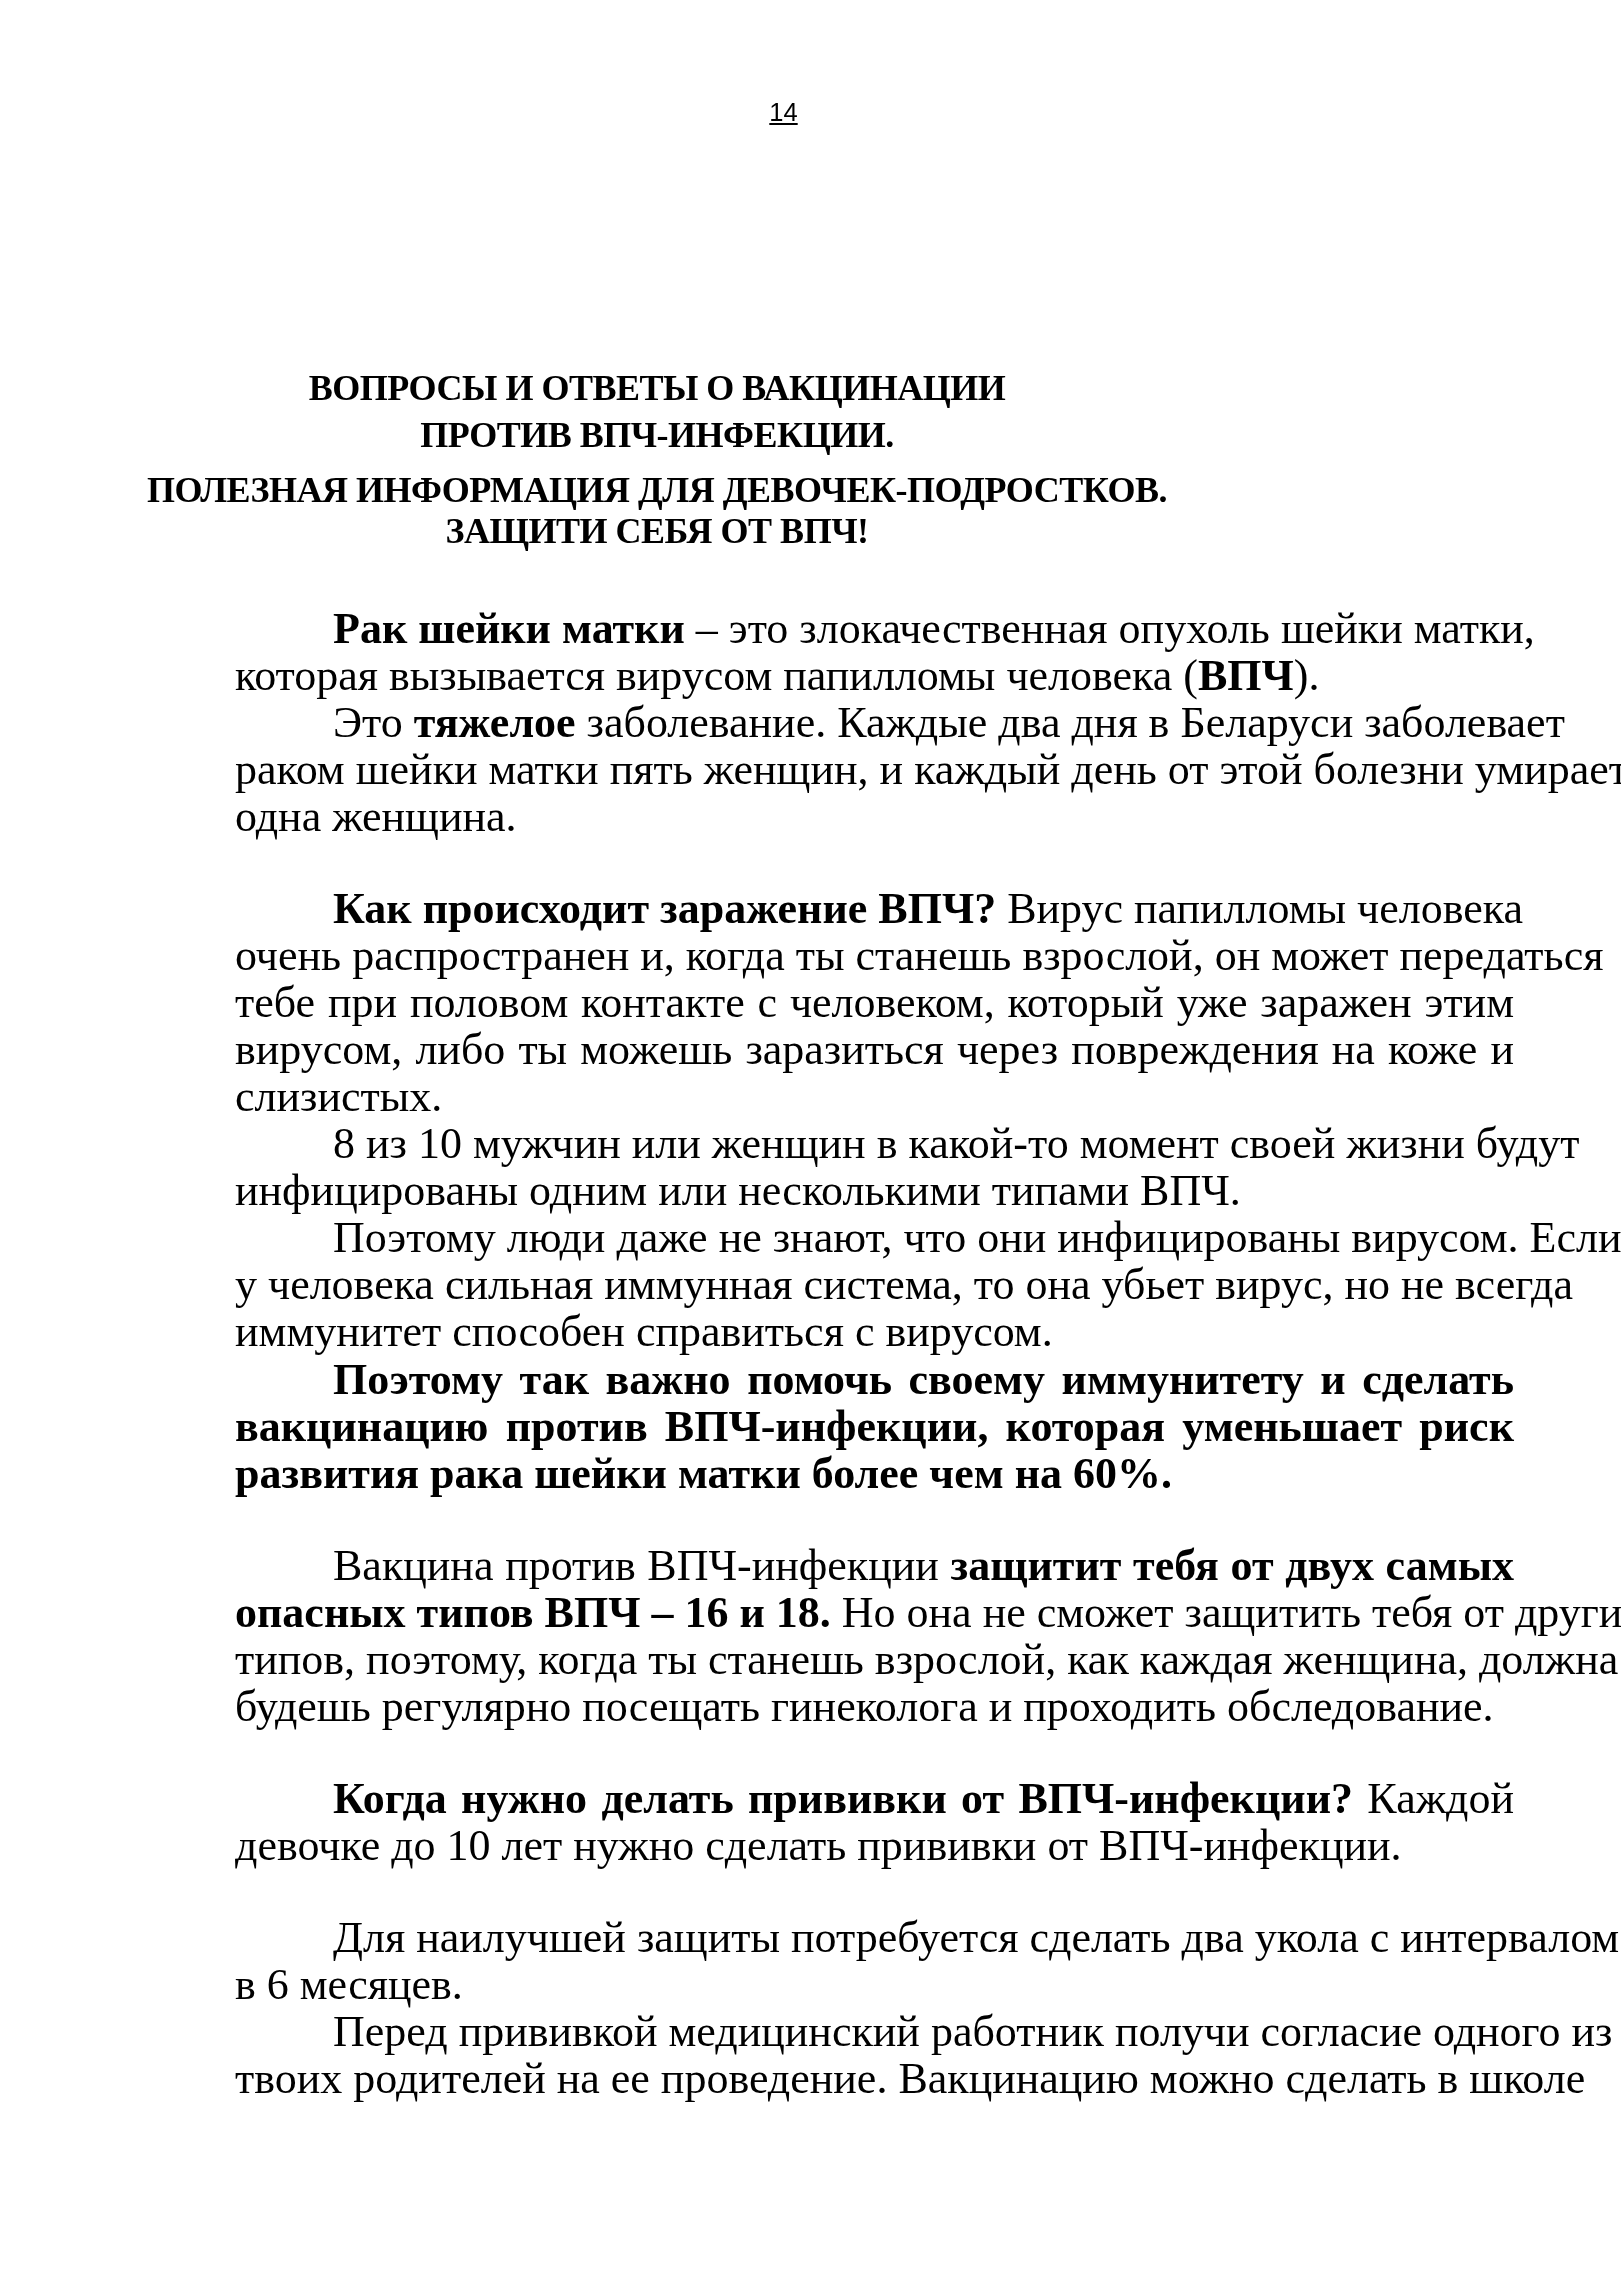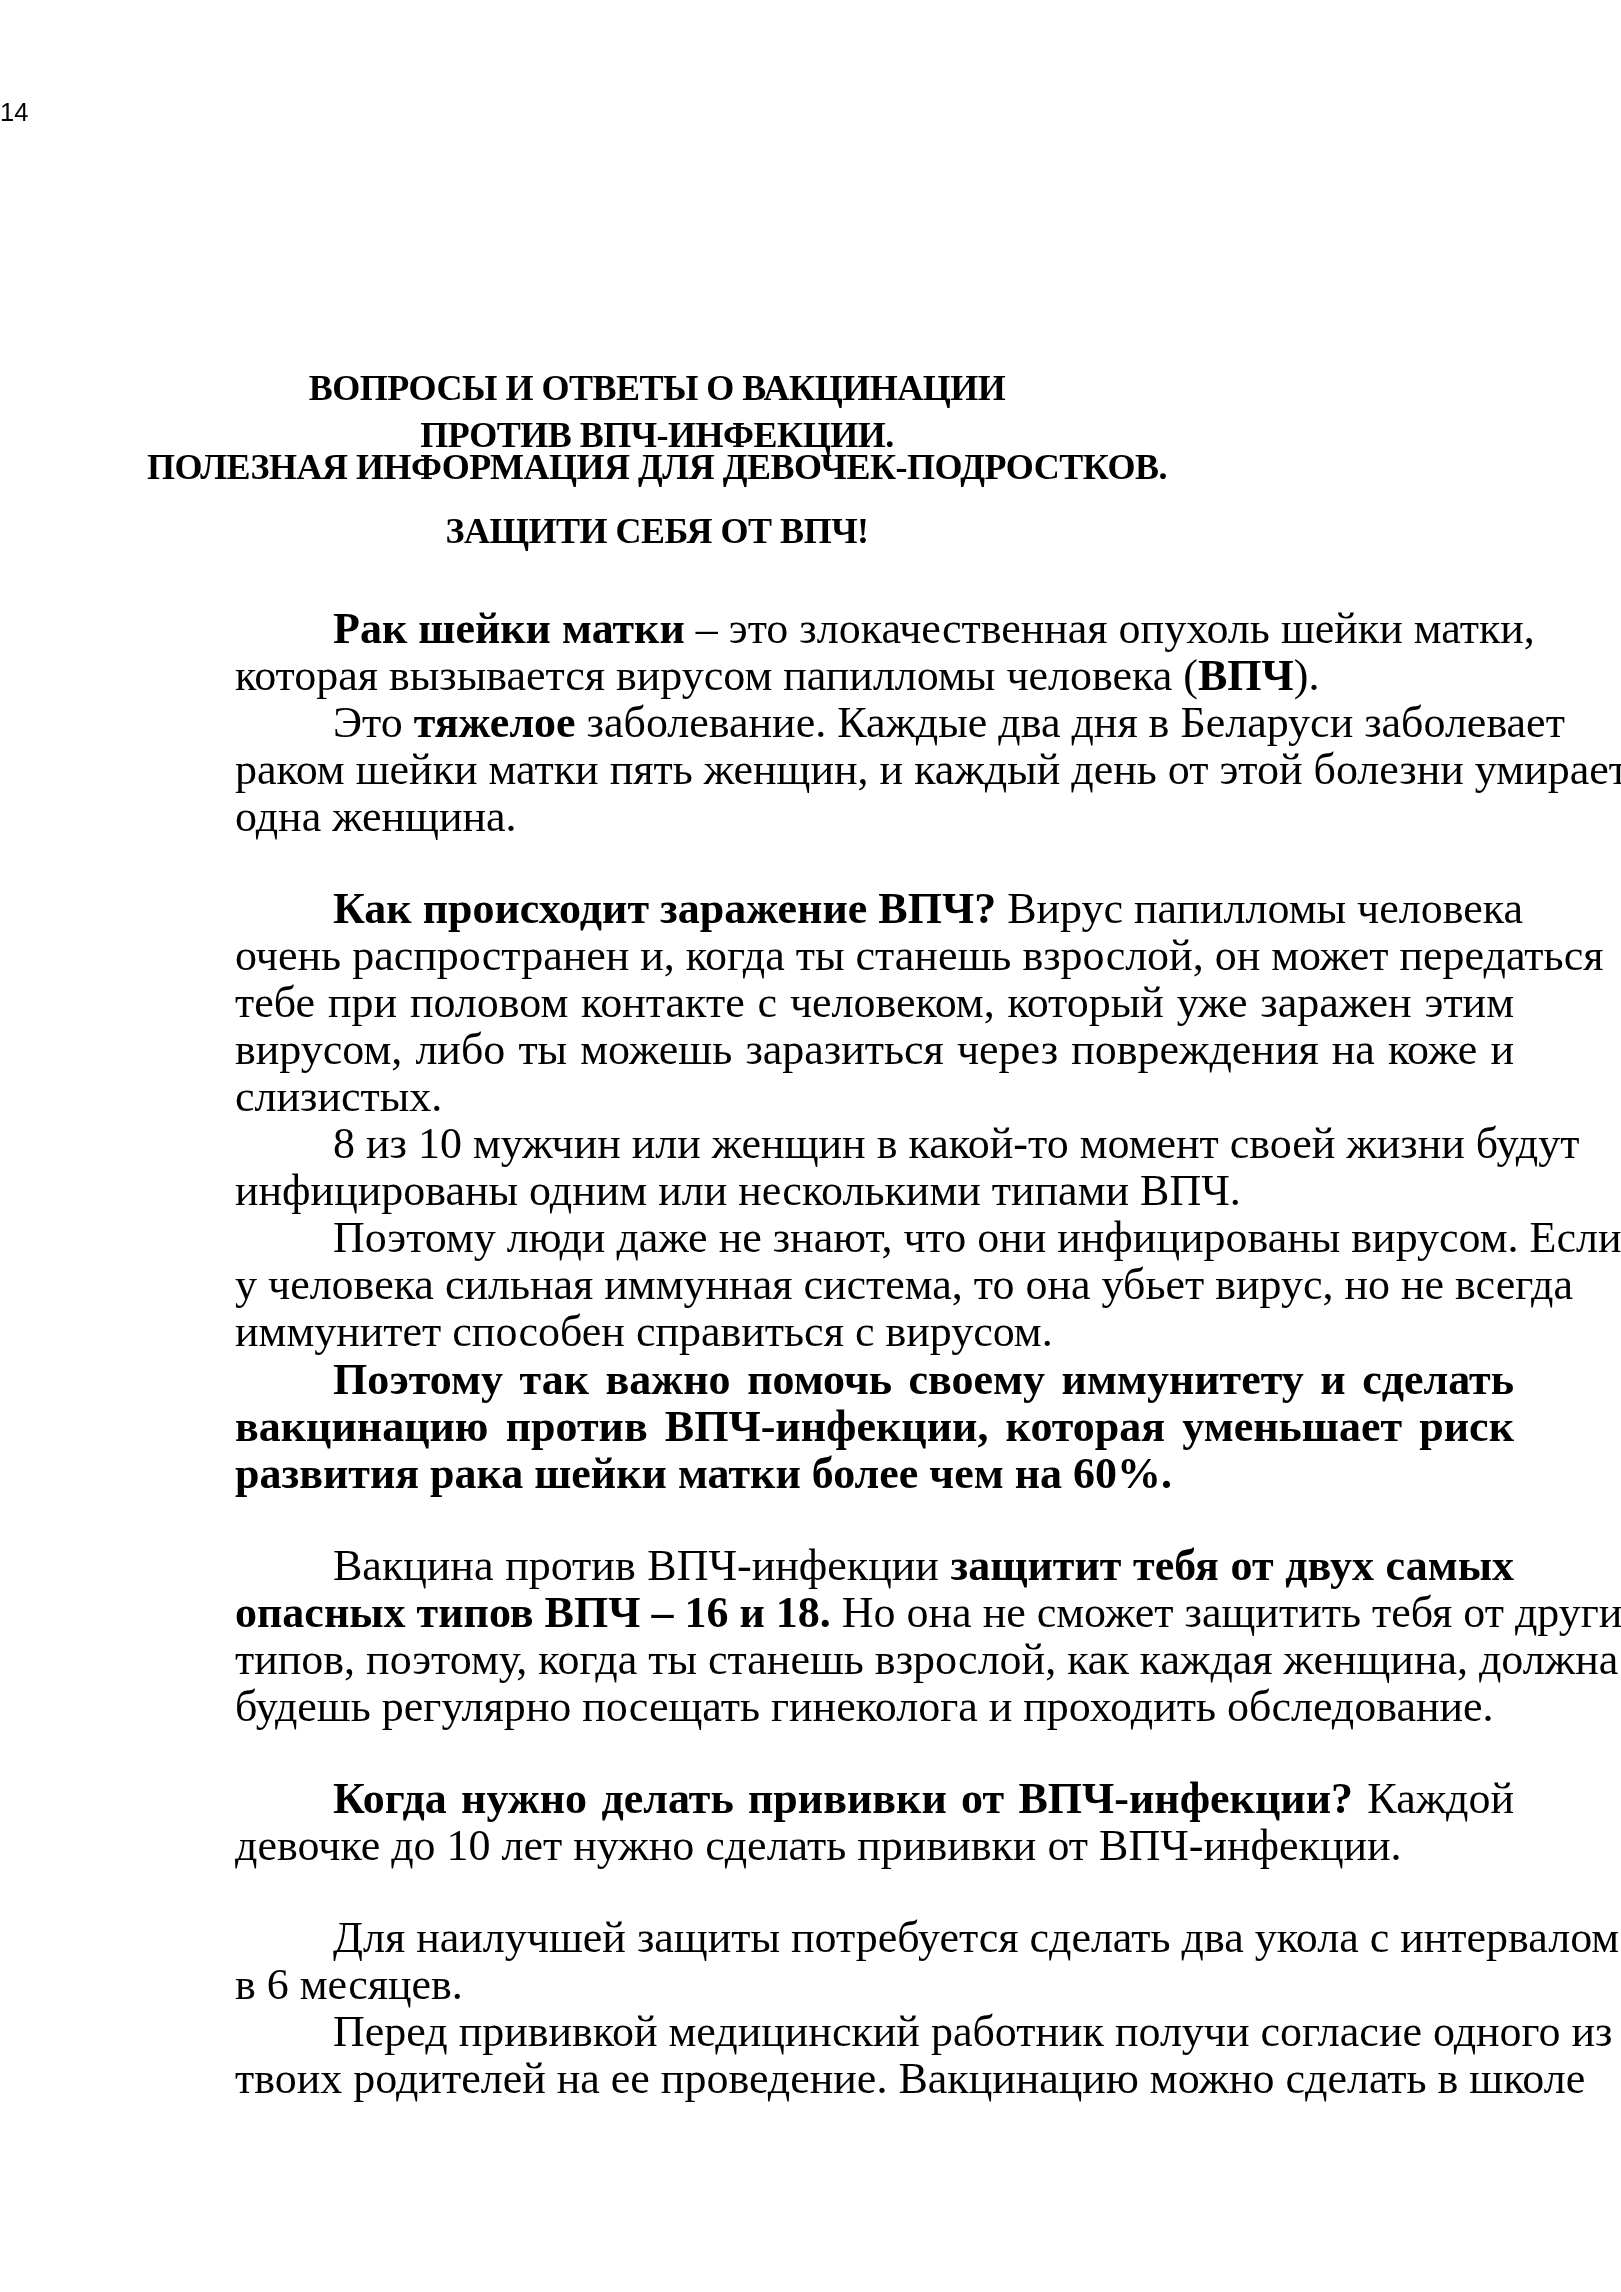--- a/index.html
+++ b/index.html
@@ -1,36 +1,36 @@
 <!DOCTYPE html>
 <html><head>
 <meta charset="utf-8">
 <style>
   html, body { margin: 0; padding: 0; background: #ffffff; }
   body { width: 1621px; height: 2293px; position: relative; overflow: hidden;
          font-family: "Liberation Serif", "DejaVu Serif", serif; color: #000; }
-  .page-num { position: absolute; top: 98px; left: 0; width: 1567px; 
-              font-family: "Liberation Sans", "DejaVu Sans", sans-serif; font-size: 25.5px; }
+  .page-num { position: absolute; top: 98px; left: 0; width: 1567px; text-align: center;
+              font-family: "Liberation Sans", "DejaVu Sans", sans-serif; font-size: 25.5px; text-decoration: underline; }
   .title { position: absolute; left: 0; width: 1314px; text-align: center; font-weight: bold;
            font-size: 36px; line-height: 47px; letter-spacing: -0.5px; }
   .line { position: absolute; left: 235px; width: 1279px; font-size: 44px; line-height: 47px;
           white-space: nowrap; text-align: justify; text-align-last: justify; }
   .line.indent { left: 333px; width: 1181px; }
   .line.last { text-align-last: left; }
   b { font-weight: bold; }
 </style>
 </head>
 <body>
 
 <div class="page-num">14</div>
 
 <div>
   <div class="title" style="top:365px">ВОПРОСЫ И ОТВЕТЫ О ВАКЦИНАЦИИ</div>
   <div class="title" style="top:412px">ПРОТИВ ВПЧ-ИНФЕКЦИИ.</div>
-  <div class="title" style="top:444px">ПОЛЕЗНАЯ ИНФОРМАЦИЯ ДЛЯ ДЕВОЧЕК-ПОДРОСТКОВ.</div>
+  <div class="title" style="top:467px">ПОЛЕЗНАЯ ИНФОРМАЦИЯ ДЛЯ ДЕВОЧЕК-ПОДРОСТКОВ.</div>
   <div class="title" style="top:508px">ЗАЩИТИ СЕБЯ ОТ ВПЧ!</div>
 </div>
 
 <div>
   <div class="line indent" style="top:605px"><b>Рак шейки матки</b><span> – это злокачественная опухоль шейки матки,</span></div>
   <div class="line last" style="top:652px"><span>которая вызывается вирусом папилломы человека (</span><b>ВПЧ</b><span>).</span></div>
 </div>
 
 <div>
   <div class="line indent" style="top:699px"><span>Это </span><b>тяжелое</b><span> заболевание. Каждые два дня в Беларуси заболевает</span></div>

